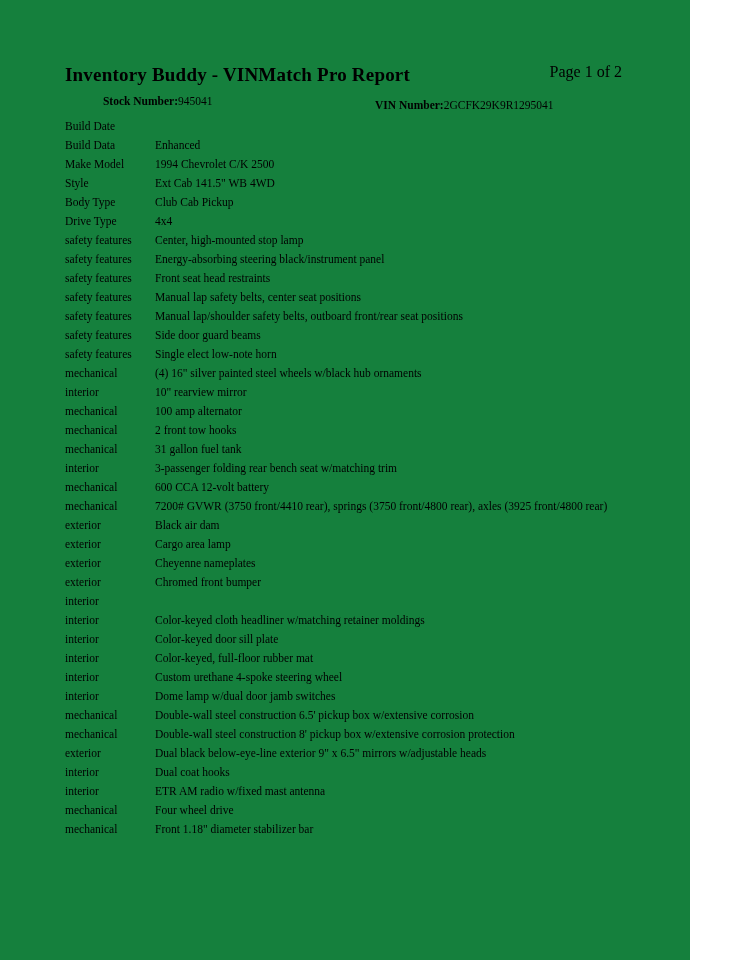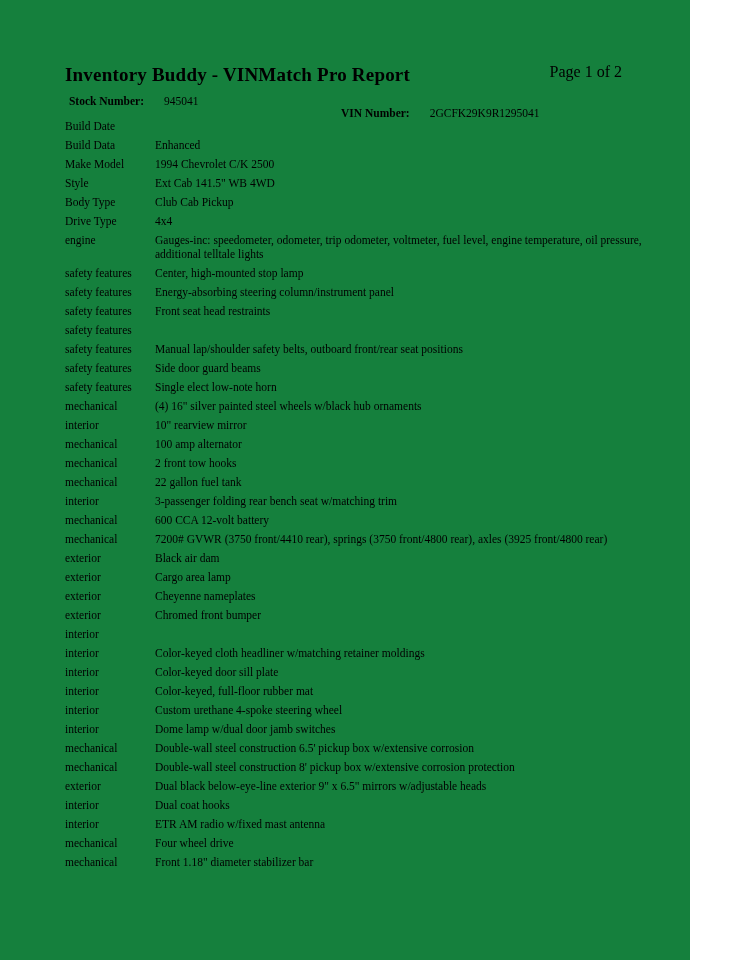--- a/index.html
+++ b/index.html
@@ -31,44 +31,44 @@
     letter-spacing: 0.2px;
   }
   .page-num {
     font-size: 16px;
     line-height: 14px;
     padding-top: 2px;
     font-weight: normal;
   }
   .hdr {
     position: relative;
-    padding-left: 31px;
+    padding-left: 65px;
     margin-top: 7px;
     font-size: 11.5px;
   }
   .hdr-row {
     position: relative;
     display: flex;
     line-height: 17px;
   }
   .hdr-label {
     display: inline-block;
     width: 113px;
     text-align: right;
     font-weight: bold;
     flex: none;
   }
   .hdr-value {
-    margin-left: 20px;
+    margin-left: 0;
     white-space: nowrap;
   }
   .vin-group {
     position: absolute;
     left: 310px;
-    top: 12px;
+    top: 4px;
     display: flex;
     white-space: nowrap;
   }
   .vin-group .hdr-label {
     width: auto;
     text-align: left;
   }
   .year-val {
     display: inline-block;
     width: 52px;
@@ -134,37 +134,34 @@
       </div>
       <div class="feat-row">
         <div class="cell-label">Body Type</div>
         <div class="cell-value">Club Cab Pickup</div>
       </div>
       <div class="feat-row">
         <div class="cell-label">Drive Type</div>
         <div class="cell-value">4x4</div>
       </div>
       <div class="feat-row">
-        <div class="cell-label">engine</div>
-        <div class="cell-value">Gauges-inc: speedometer, odometer, trip odometer, voltmeter, fuel level, engine temperature, oil pressure, additional telltale lights</div>
-      </div>
-      <div class="feat-row">
         <div class="cell-label">safety features</div>
         <div class="cell-value">Center, high-mounted stop lamp</div>
       </div>
       <div class="feat-row">
         <div class="cell-label">safety features</div>
-        <div class="cell-value">Energy-absorbing steering column/instrument panel</div>
+        <div class="cell-value">Energy-absorbing steering black/instrument panel</div>
       </div>
       <div class="feat-row">
         <div class="cell-label">safety features</div>
         <div class="cell-value">Front seat head restraints</div>
       </div>
       <div class="feat-row">
         <div class="cell-label">safety features</div>
+        <div class="cell-value">Manual lap safety belts, center seat positions</div>
       </div>
       <div class="feat-row">
         <div class="cell-label">safety features</div>
         <div class="cell-value">Manual lap/shoulder safety belts, outboard front/rear seat positions</div>
       </div>
       <div class="feat-row">
         <div class="cell-label">safety features</div>
         <div class="cell-value">Side door guard beams</div>
       </div>
       <div class="feat-row">
@@ -182,21 +179,21 @@
       <div class="feat-row">
         <div class="cell-label">mechanical</div>
         <div class="cell-value">100 amp alternator</div>
       </div>
       <div class="feat-row">
         <div class="cell-label">mechanical</div>
         <div class="cell-value">2 front tow hooks</div>
       </div>
       <div class="feat-row">
         <div class="cell-label">mechanical</div>
-        <div class="cell-value">22 gallon fuel tank</div>
+        <div class="cell-value">31 gallon fuel tank</div>
       </div>
       <div class="feat-row">
         <div class="cell-label">interior</div>
         <div class="cell-value">3-passenger folding rear bench seat w/matching trim</div>
       </div>
       <div class="feat-row">
         <div class="cell-label">mechanical</div>
         <div class="cell-value">600 CCA 12-volt battery</div>
       </div>
       <div class="feat-row">

